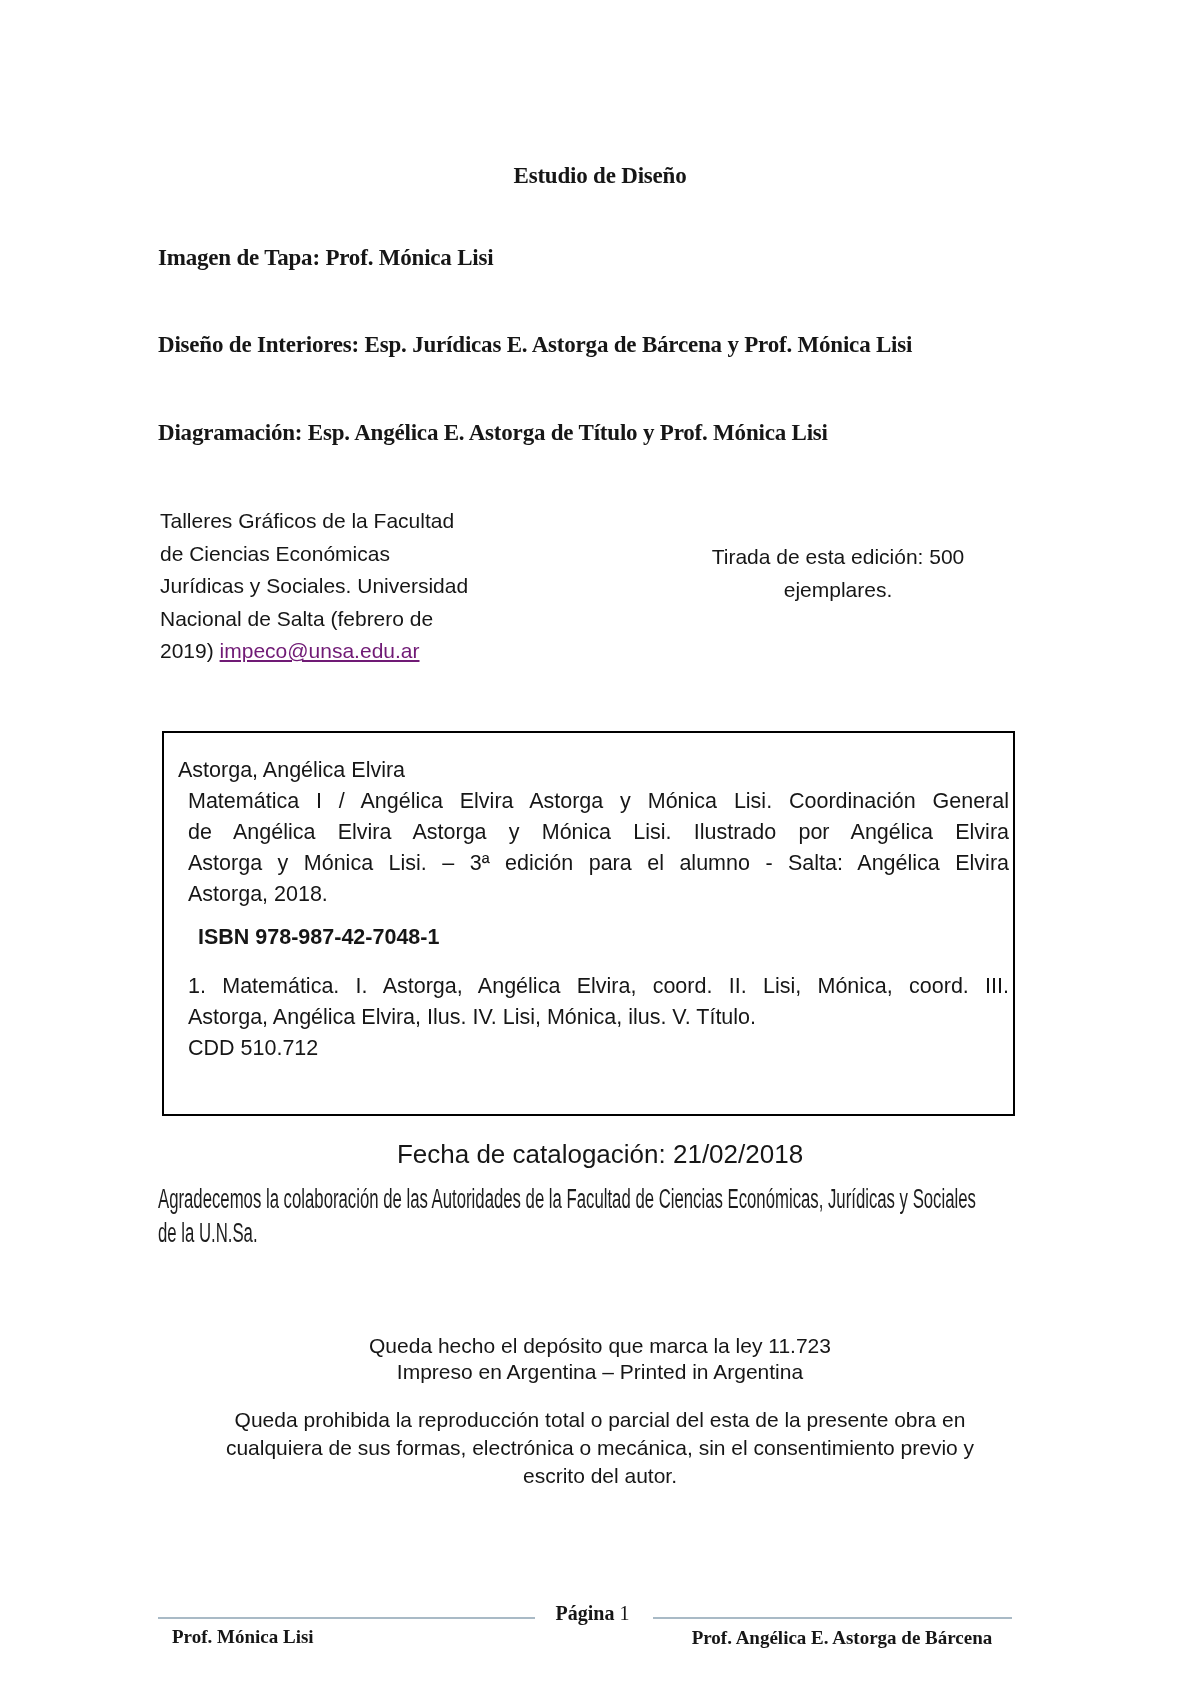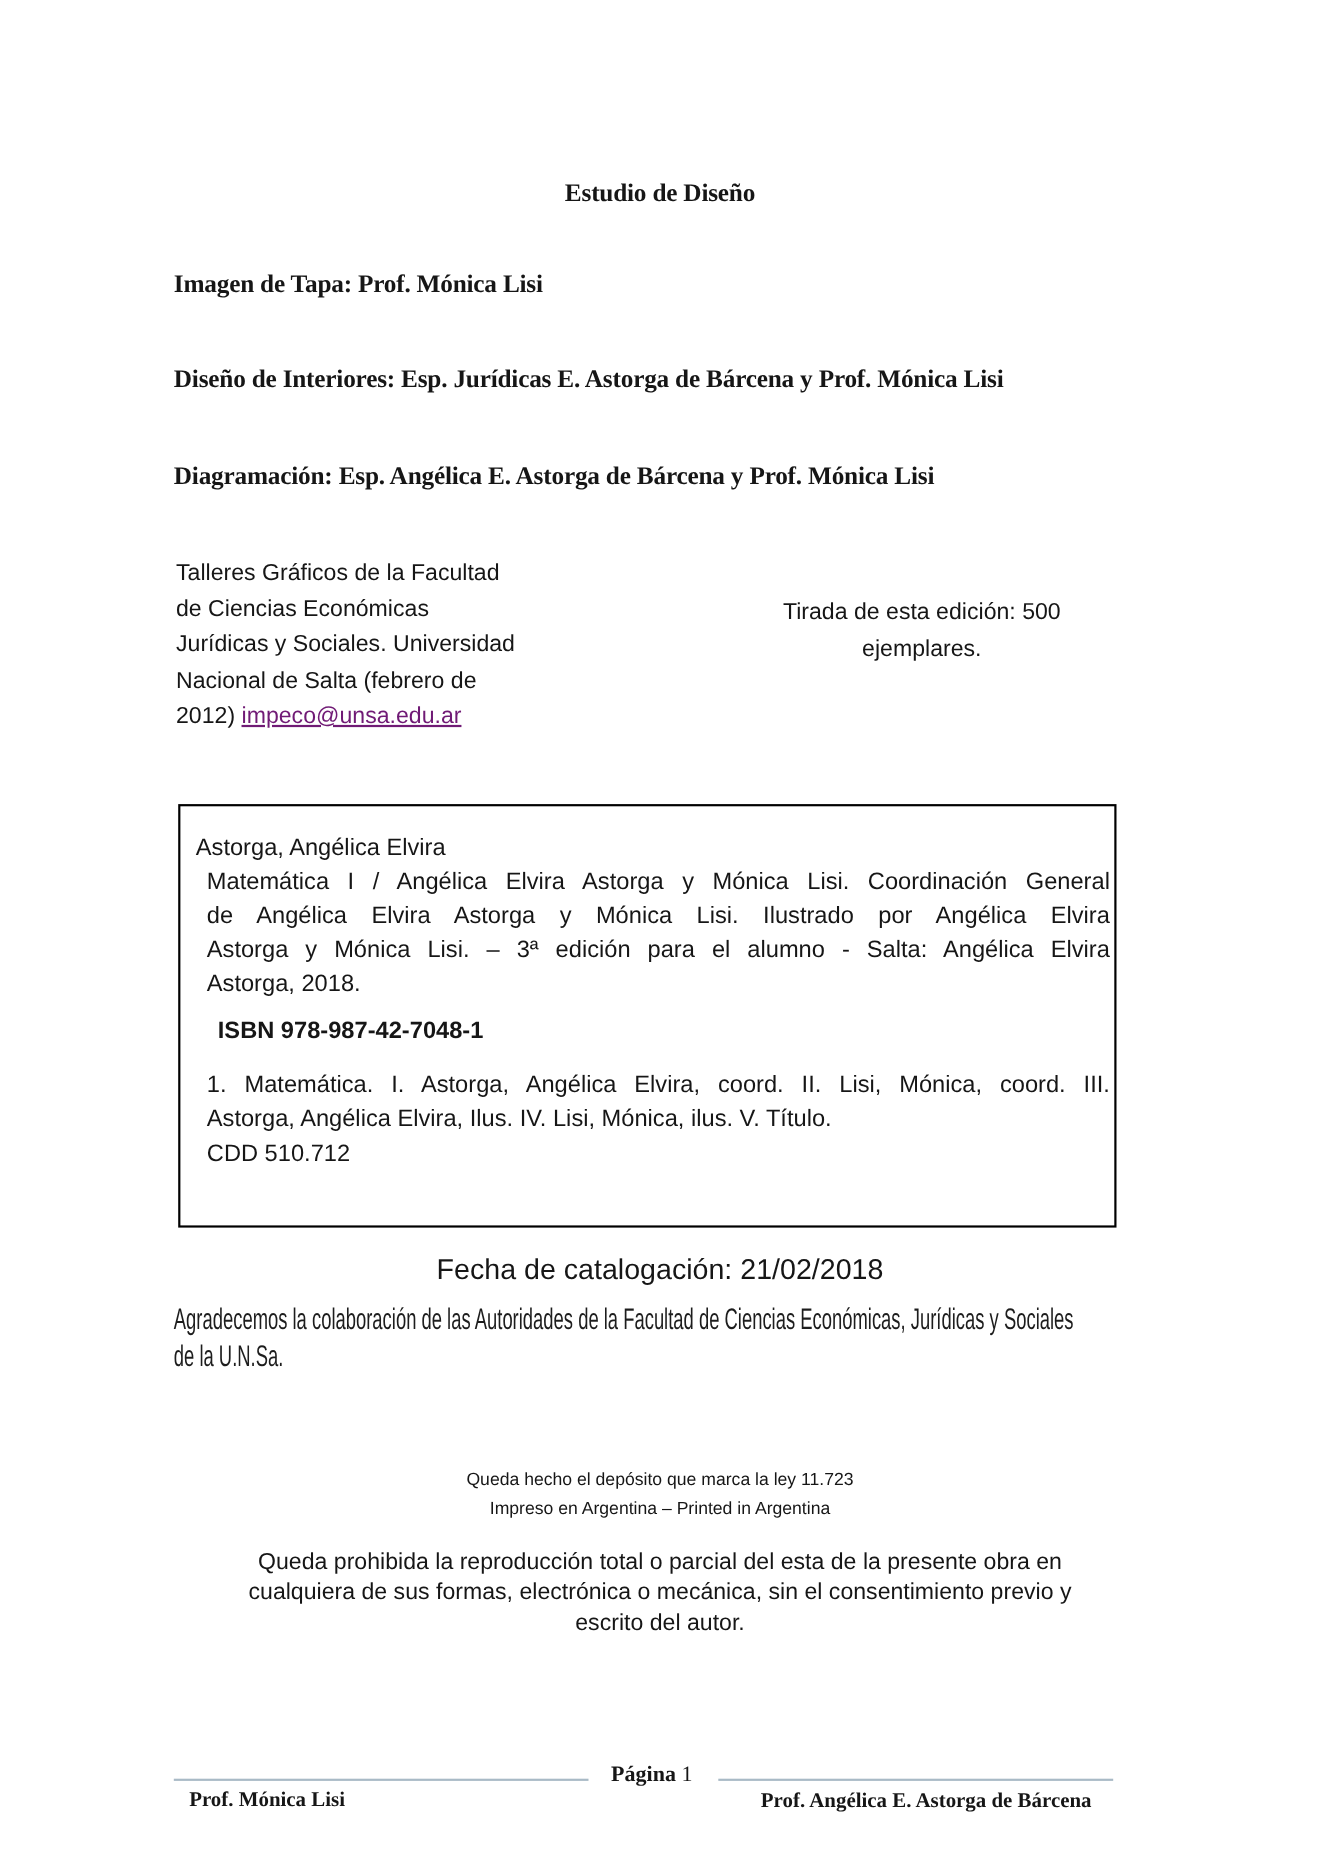--- a/index.html
+++ b/index.html
@@ -118,21 +118,21 @@
     transform-origin: 0 50%;
   }
 
   
   .deposit {
     position: absolute;
     top: 1333px;
     left: 160px;
     width: 880px;
     text-align: center;
-    font-size: 16px;
+    font-size: 21px;
     line-height: 26px;
   }
   .prohibition {
     position: absolute;
     top: 1406px;
     left: 150px;
     width: 900px;
     text-align: center;
     font-size: 21px;
     line-height: 28px;
@@ -170,29 +170,29 @@
 </style>
 </head>
 <body>
 
 <div class="page">
 
   <div class="doc-title">Estudio de Diseño</div>
 
   <div class="credit credit-1">Imagen de Tapa: Prof. Mónica Lisi</div>
   <div class="credit credit-2">Diseño de Interiores: Esp. Jurídicas E. Astorga de Bárcena y Prof. Mónica Lisi</div>
-  <div class="credit credit-3">Diagramación: Esp. Angélica E. Astorga de Bárcena y Prof. Mónica Lisi</div>
+  <div class="credit credit-3">Diagramación: Esp. Angélica E. Astorga de Título y Prof. Mónica Lisi</div>
 
   <div class="printer">
     <div>Talleres Gráficos de la Facultad</div>
     <div>de Ciencias Económicas</div>
     <div>Jurídicas y Sociales. Universidad</div>
     <div>Nacional de Salta (febrero de</div>
     <div>
-      <span>2012)</span>
+      <span>2019)</span>
       <a>impeco@unsa.edu.ar</a>
     </div>
   </div>
 
   <div class="print-run">
     <div>Tirada de esta edición: 500</div>
     <div>ejemplares.</div>
   </div>
 
   <div class="catalog-box">

